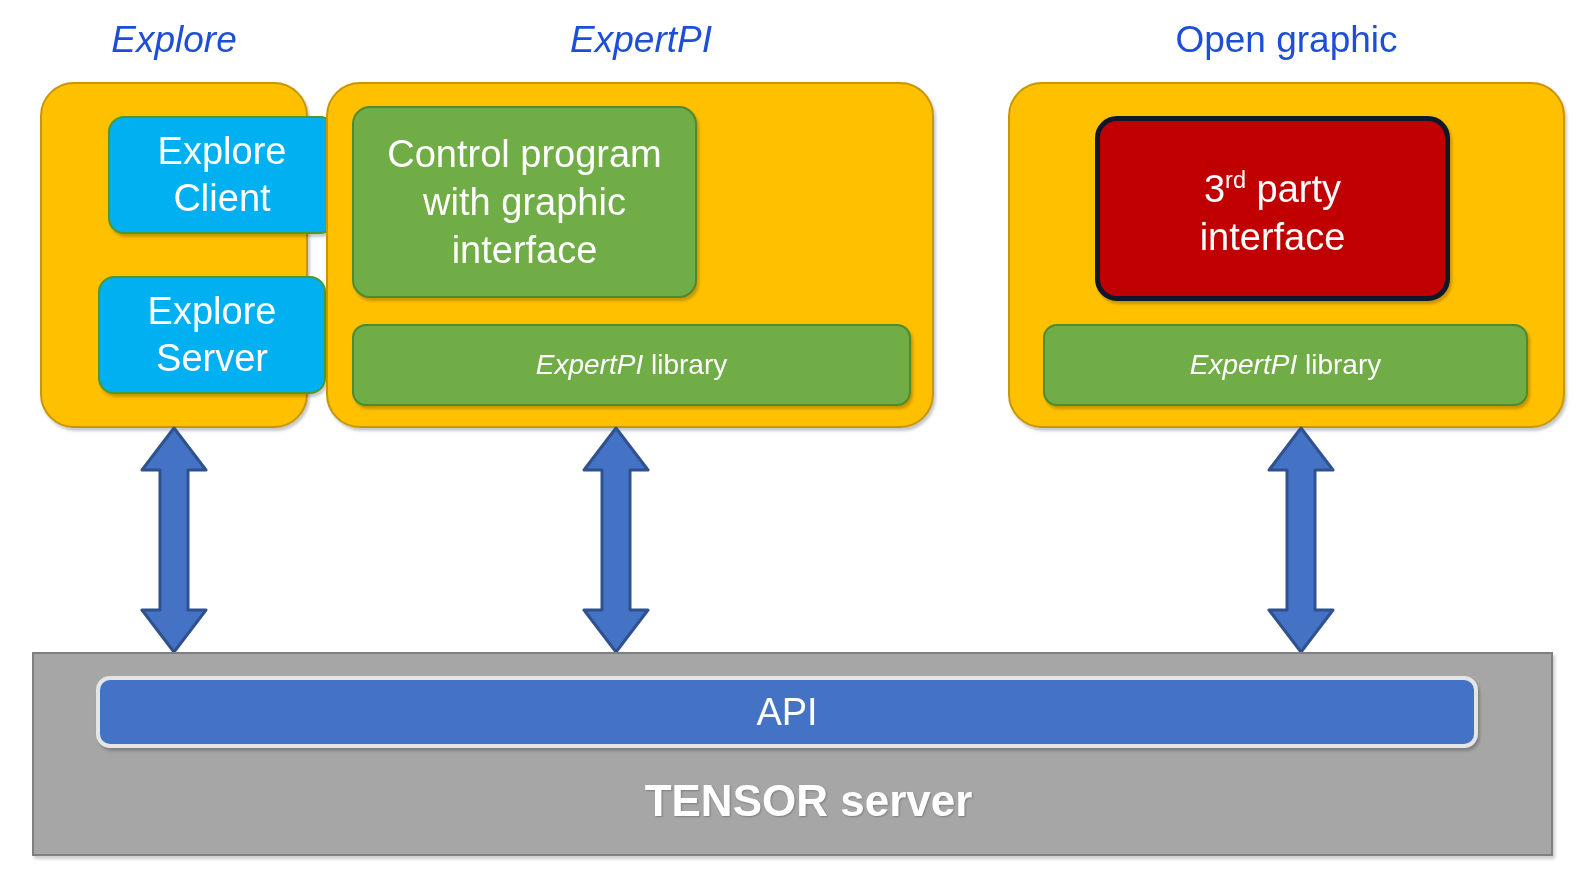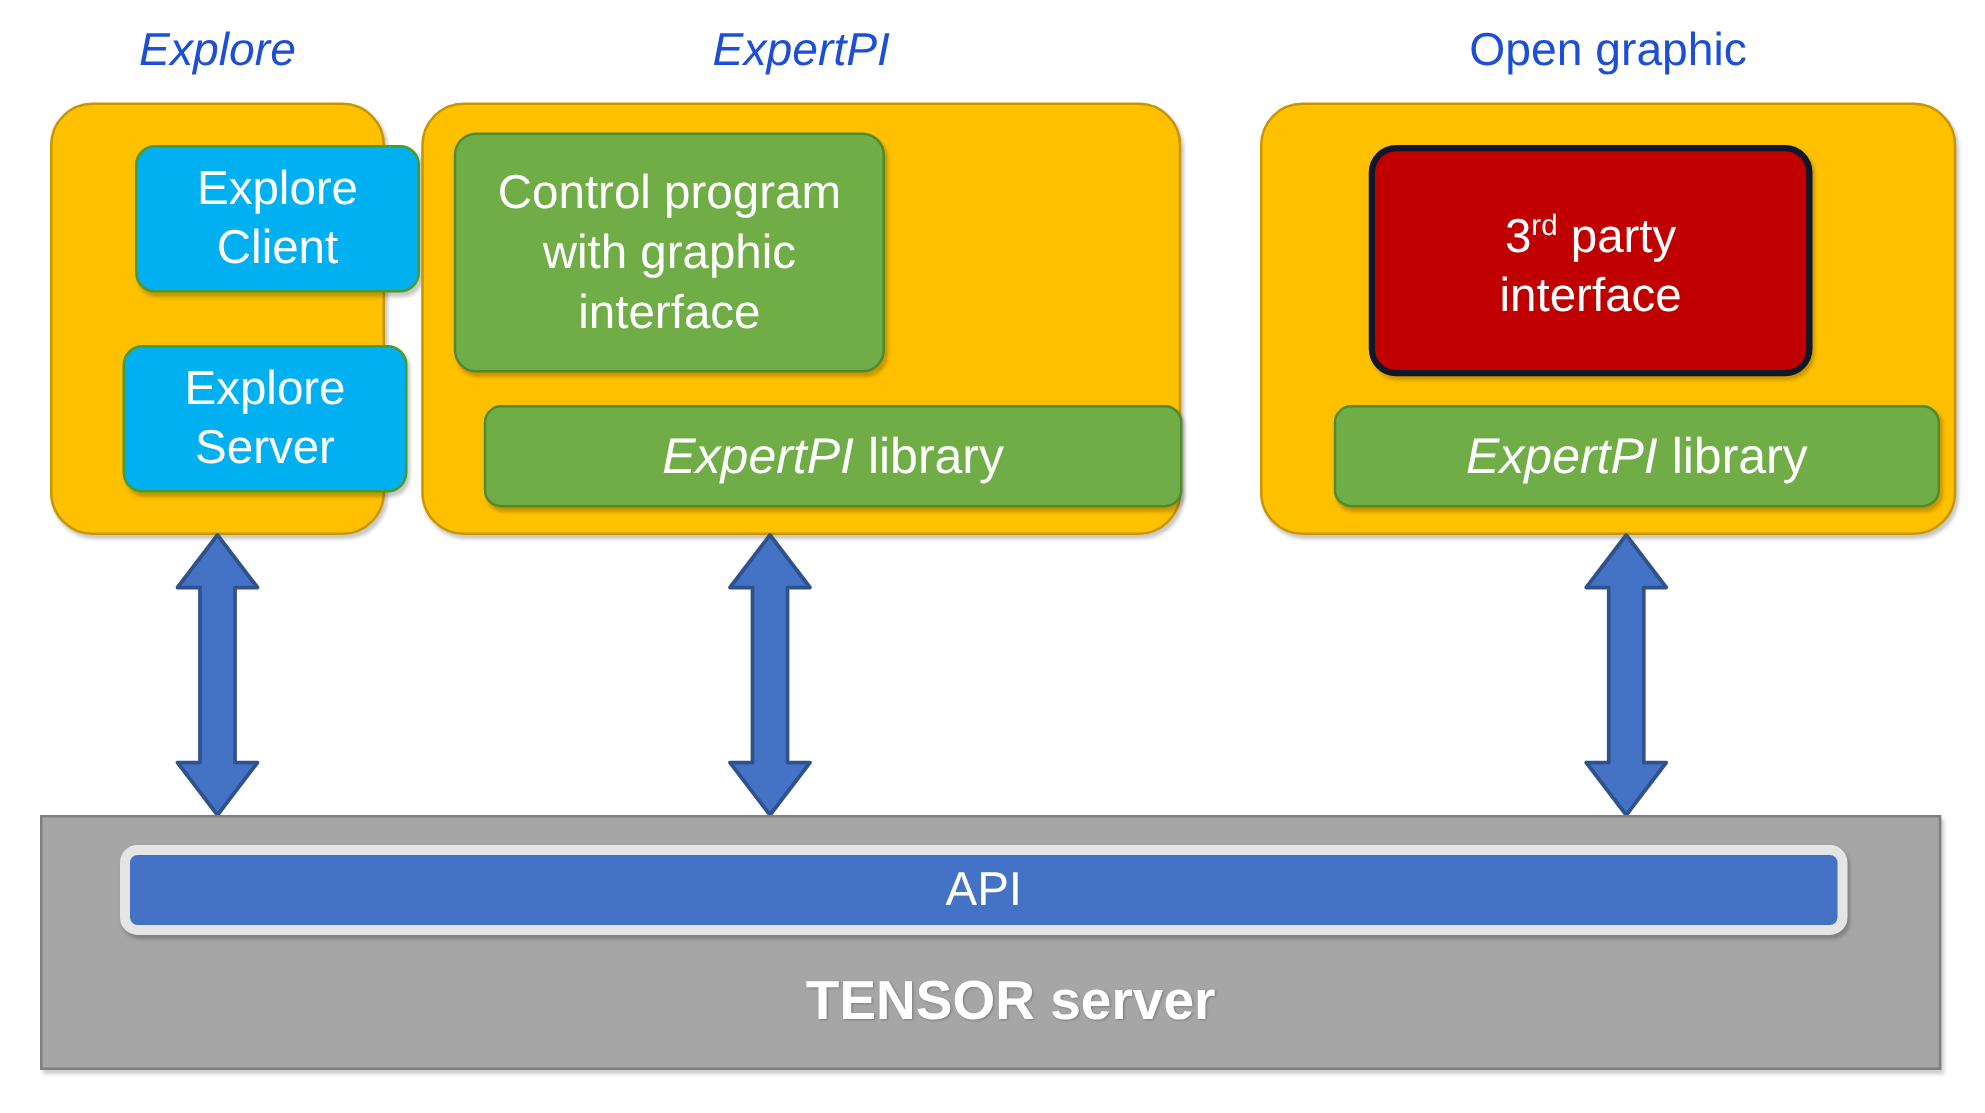--- a/index.html
+++ b/index.html
@@ -67,44 +67,43 @@
   }
   .box-red {
     background: #C00000;
     border: 5px solid #0f172a;
     border-radius: 22px;
     font-size: 38px;
     line-height: 48px;
   }
   .box-lib {
     border-radius: 14px;
-    font-size: 40px;
+    font-size: 28px;
     line-height: 44px;
-    margin-left: 24px;
   }
   .box .inner-text { padding: 0 10px; }
   .box .it { font-style: italic; }
 
   
   .arrow {
     position: absolute;
   }
 
   
   #tensor-block {
     position: absolute;
     background: #A6A6A6;
     border: 2px solid #7F7F7F;
     box-sizing: border-box;
     box-shadow: 2px 3px 3px rgba(0,0,0,0.20);
   }
   #api-bar {
     position: absolute;
     background: #4472C4;
-    border: 8px solid #e5e5e5;
+    border: 4px solid #e5e5e5;
     border-radius: 14px;
     box-sizing: border-box;
     display: flex;
     align-items: center;
     justify-content: center;
     color: #ffffff;
     font-size: 38px;
     box-shadow: 2px 3px 3px rgba(0,0,0,0.22);
   }
   #tensor-label {
@@ -132,21 +131,21 @@
 
     <div class="box box-cyan" style="left:18px; top:32px; width:228px; height:118px;">
       <span class="inner-text">Explore Client</span>
     </div>
 
     <div class="box box-cyan" style="left:8px; top:192px; width:228px; height:118px;">
       <span class="inner-text">Explore Server</span>
     </div>
   </div>
 
-  <div class="group-panel" style="left:337px; top:82px; width:608px; height:346px;">
+  <div class="group-panel" style="left:326px; top:82px; width:608px; height:346px;">
 
     <div class="box box-green" style="left:24px; top:22px; width:345px; height:192px;">
       <span class="inner-text">Control program with graphic interface</span>
     </div>
 
 
     <div class="box box-green box-lib" style="left:24px; top:240px; width:559px; height:82px;">
       <span class="inner-text"><span class="it">ExpertPI</span><span> library</span></span>
     </div>
   </div>

